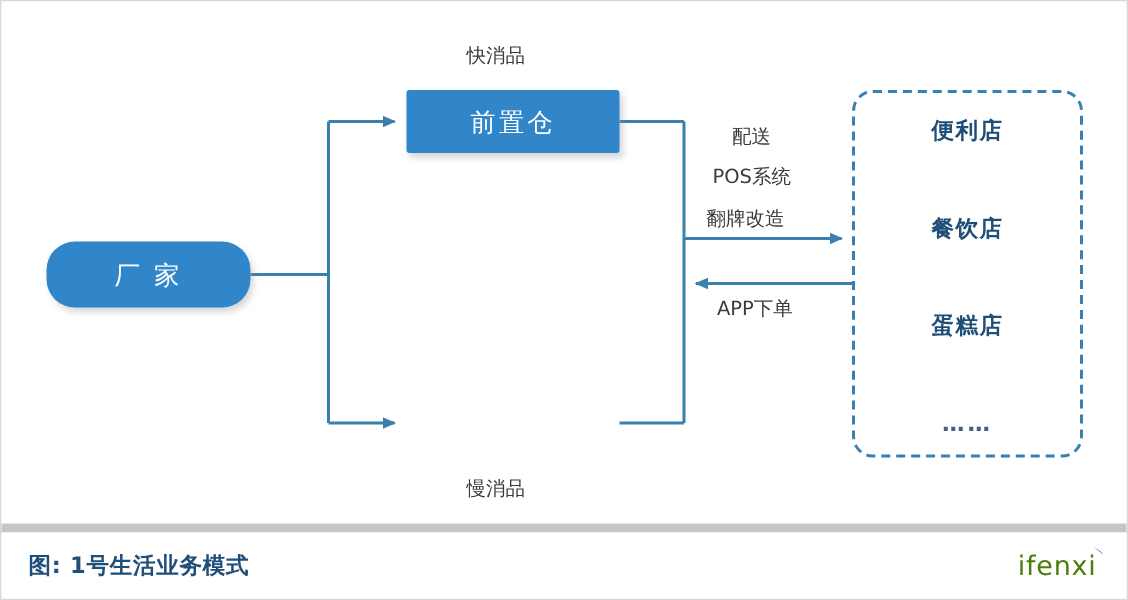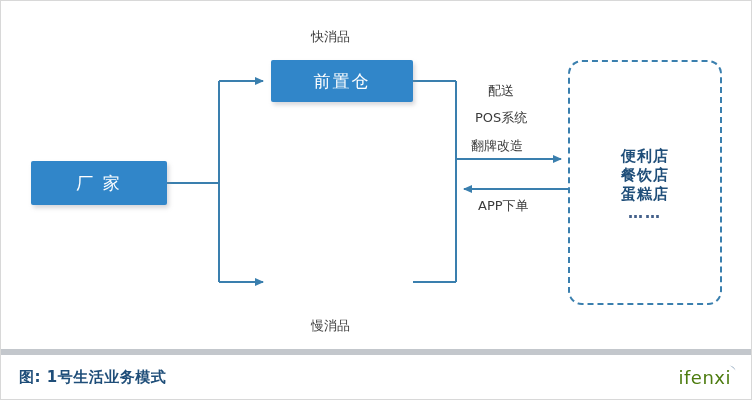--- a/index.html
+++ b/index.html
@@ -49,20 +49,21 @@
     letter-spacing: 2px;
     border-radius: 2px;
     box-shadow: 2px 3px 4px rgba(140,140,150,0.35);
     box-sizing: border-box;
   }
   #node-factory {
     left: 30px;
     top: 160px;
     width: 136px;
     height: 44px;
+    border-radius: 19px;
   }
   #node-forward {
     left: 270px;
     top: 59px;
     width: 142px;
     height: 42px;
   }
   #node-central {
     left: 270px;
     top: 259px;
@@ -75,21 +76,21 @@
     left: 567px;
     top: 59px;
     width: 154px;
     height: 245px;
     border: 2px dashed #3a7fae;
     border-radius: 14px;
     box-sizing: border-box;
     display: flex;
     flex-direction: column;
     align-items: center;
-    justify-content: center;
+    justify-content: space-between;
     padding: 16px 0 12px 0;
     background: transparent;
   }
   .store-label {
     font-size: 15px;
     font-weight: bold;
     color: #1f4e79;
     letter-spacing: 1px;
   }
   .store-ellipsis {

